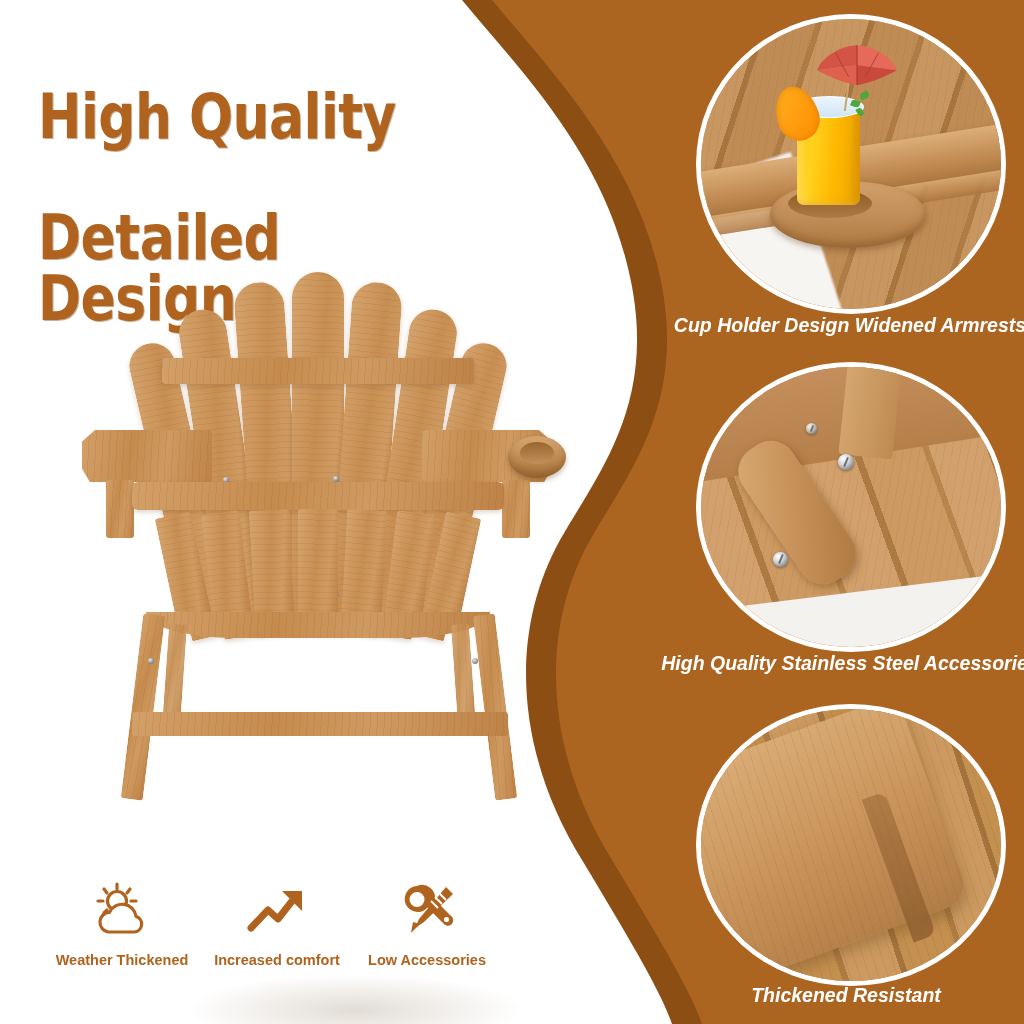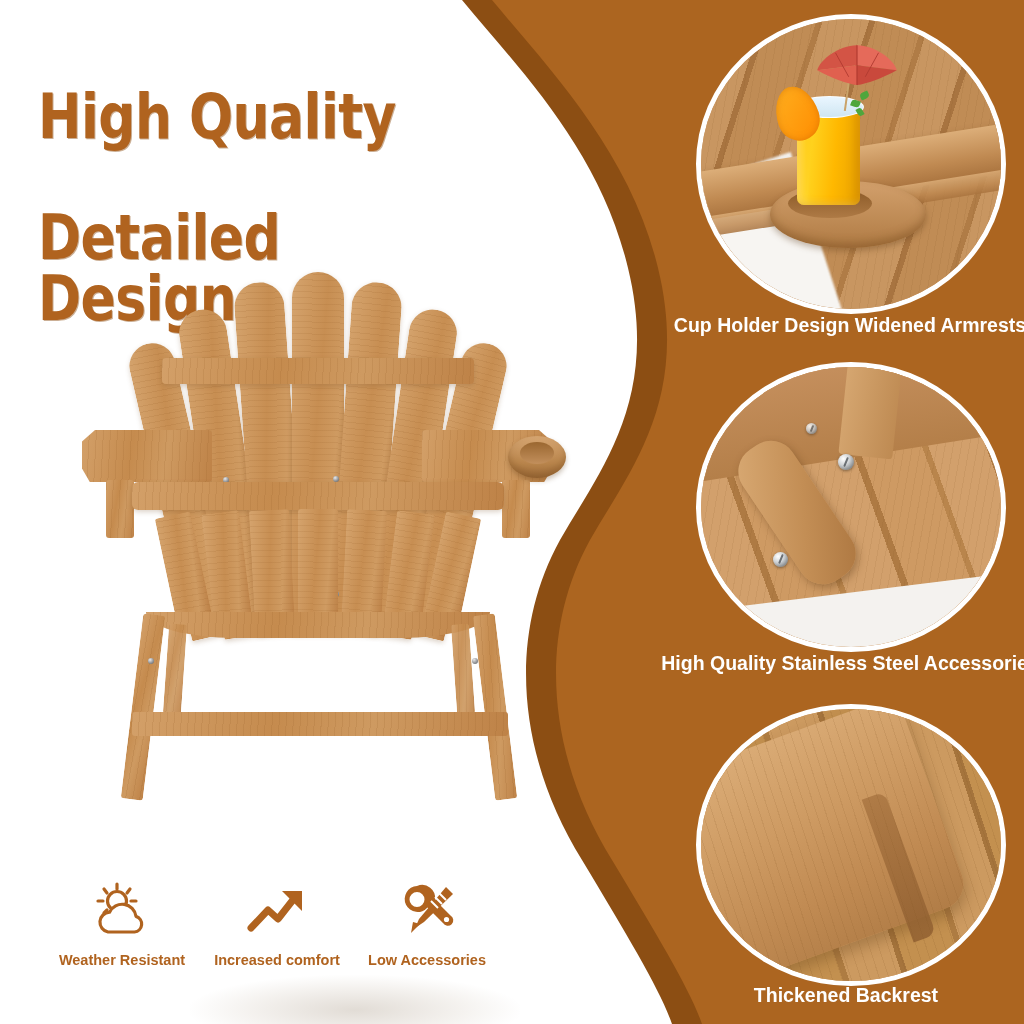--- a/index.html
+++ b/index.html
@@ -65,21 +65,21 @@
   
   .features{position:absolute;left:42px;top:880px;width:470px;height:120px;}
   .feature{position:absolute;top:0;text-align:center;}
   .feature .ficon{height:62px;display:flex;align-items:center;justify-content:center;}
   .feature .flabel{
     margin-top:10px;color:#B0631F;font-size:14.5px;font-weight:600;
     font-family:"Liberation Sans",sans-serif;white-space:nowrap;
   }
 
   
-  .callout{position:absolute;}
+  .callout{position:absolute;font-style:italic;}
   .circle{
     position:absolute;border-radius:50%;
     border:5px solid #ffffff;
     overflow:hidden;
     background:#C89059;
   }
   .clabel{
     position:absolute;color:#ffffff;font-size:19.5px;font-weight:600;
     font-family:"Liberation Sans",sans-serif;white-space:nowrap;text-align:center;
   }
@@ -245,21 +245,21 @@
           <circle cx="25" cy="19" r="9.5" fill="none"></circle>
           <line x1="25" y1="2" x2="25" y2="7"></line>
           <line x1="12" y1="7" x2="15" y2="11"></line>
           <line x1="38" y1="7" x2="35" y2="11"></line>
           <line x1="6" y1="19" x2="11" y2="19"></line>
           <line x1="44" y1="19" x2="39" y2="19"></line>
           <line x1="12" y1="31" x2="15" y2="28"></line>
           <path d="M16 50 a10 10 0 0 1 1.5 -19.8 a14 14 0 0 1 26.5 4.2 a8 8 0 0 1 -1.5 15.6 Z" fill="#ffffff" stroke="#B0631F" stroke-width="3.2" stroke-linejoin="round"></path>
         </svg>
       </div>
-      <div class="flabel">Weather Resistant</div>
+      <div class="flabel">Weather Thickened</div>
     </div>
 
     <div class="feature" style="left:150px;width:170px;">
       <div class="ficon">
         <svg width="62" height="56" viewBox="0 0 62 56" fill="none">
           <path d="M5 45 L22 27 L32 36 L50 13" stroke="#B0631F" stroke-width="7" stroke-linecap="round" stroke-linejoin="round" fill="none"></path>
           <path d="M56 8 L56 28 L36 8 Z" fill="#B0631F"></path>
         </svg>
       </div>
       <div class="flabel">Increased comfort</div>
@@ -354,16 +354,16 @@
     <div class="circle" style="left:6px;top:4px;width:300px;height:272px;">
       <div class="ph">
         <div class="slatbg2" style="background:repeating-linear-gradient(72deg,#C3904F 0 54px,#AE7C42 54px 60px,#CC9A60 60px 112px,#A5743C 112px 118px);"></div>
 
         <div class="thickslab" style="left:-4%;top:8%;width:84%;height:80%;transform:rotate(-20deg);
                     border-radius:6px 26px 26px 6px;"></div>
         <div class="thickedge" style="left:62%;top:30%;width:8%;height:56%;transform:rotate(-20deg);border-radius:0 10px 10px 0;opacity:.8;"></div>
         <div class="grainov" style="background:repeating-linear-gradient(72deg, rgba(130,85,35,.13) 0 1px, rgba(255,255,255,0) 1px 9px);"></div>
       </div>
     </div>
-    <div class="clabel" style="left:6px;top:284px;width:300px;">Thickened Backrest</div>
+    <div class="clabel" style="left:6px;top:284px;width:300px;">Thickened Resistant</div>
   </div>
 
 </div>
 
 </body></html>

